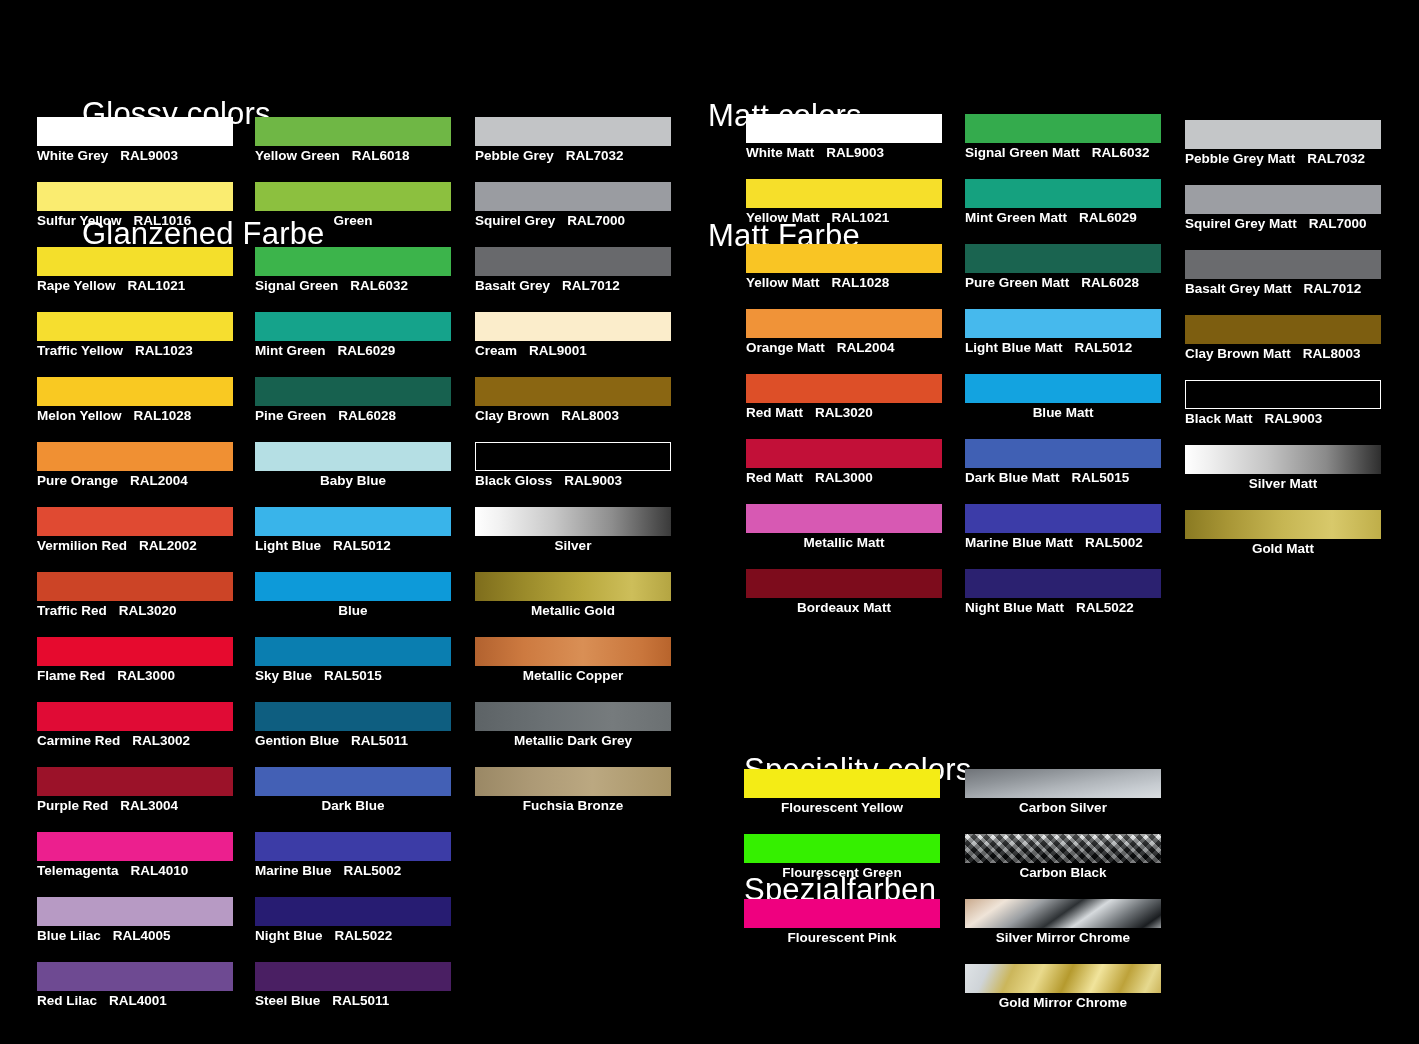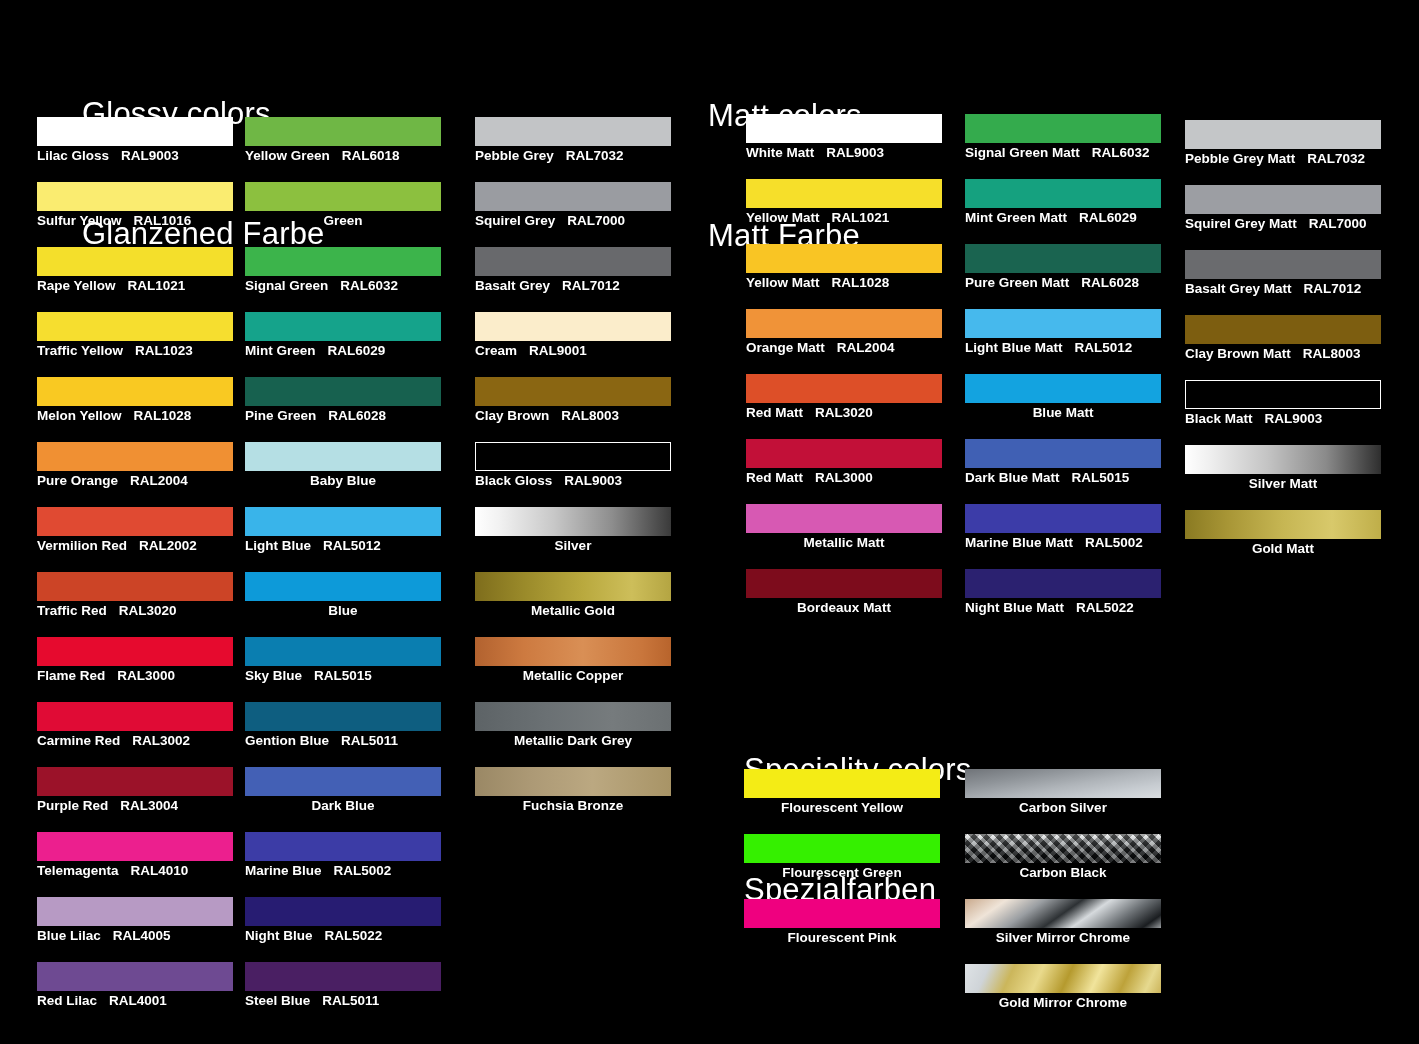--- a/index.html
+++ b/index.html
@@ -69,21 +69,21 @@
 <body>
 
 <div class="section-title" style="left:34px; top:14px;margin-left:48px;">
   <span class="ln">Glossy colors</span>
   <span class="ln">Glanzened Farbe</span>
 </div>
 
 <div class="col" id="c-glossy-1" style="left:37px; top:117px;">
     <div class="swatch-item">
       <div class="swatch" style="background-color: rgb(255, 255, 255);"></div>
-      <div class="label"><span class="name">Lilac Gloss</span><span class="ral">RAL9003</span></div>
+      <div class="label"><span class="name">White Grey</span><span class="ral">RAL9003</span></div>
     </div>
     <div class="swatch-item">
       <div class="swatch" style="background-color: rgb(250, 236, 112);"></div>
       <div class="label"><span class="name">Sulfur Yellow</span><span class="ral">RAL1016</span></div>
     </div>
     <div class="swatch-item">
       <div class="swatch" style="background-color: rgb(244, 223, 43);"></div>
       <div class="label"><span class="name">Rape Yellow</span><span class="ral">RAL1021</span></div>
     </div>
     <div class="swatch-item">
@@ -124,21 +124,21 @@
     </div>
     <div class="swatch-item">
       <div class="swatch" style="background-color: rgb(183, 154, 196);"></div>
       <div class="label"><span class="name">Blue Lilac</span><span class="ral">RAL4005</span></div>
     </div>
     <div class="swatch-item">
       <div class="swatch" style="background-color: rgb(110, 74, 146);"></div>
       <div class="label"><span class="name">Red Lilac</span><span class="ral">RAL4001</span></div>
     </div>
   </div>
-<div class="col" id="c-glossy-2" style="left:245px; top:117px;">
+<div class="col" id="c-glossy-2" style="left:255px; top:117px;">
     <div class="swatch-item">
       <div class="swatch" style="background-color: rgb(111, 183, 69);"></div>
       <div class="label"><span class="name">Yellow Green</span><span class="ral">RAL6018</span></div>
     </div>
     <div class="swatch-item">
       <div class="swatch" style="background-color: rgb(140, 192, 63);"></div>
       <div class="label center"><span class="name">Green</span></div>
     </div>
     <div class="swatch-item">
       <div class="swatch" style="background-color: rgb(60, 180, 75);"></div>

